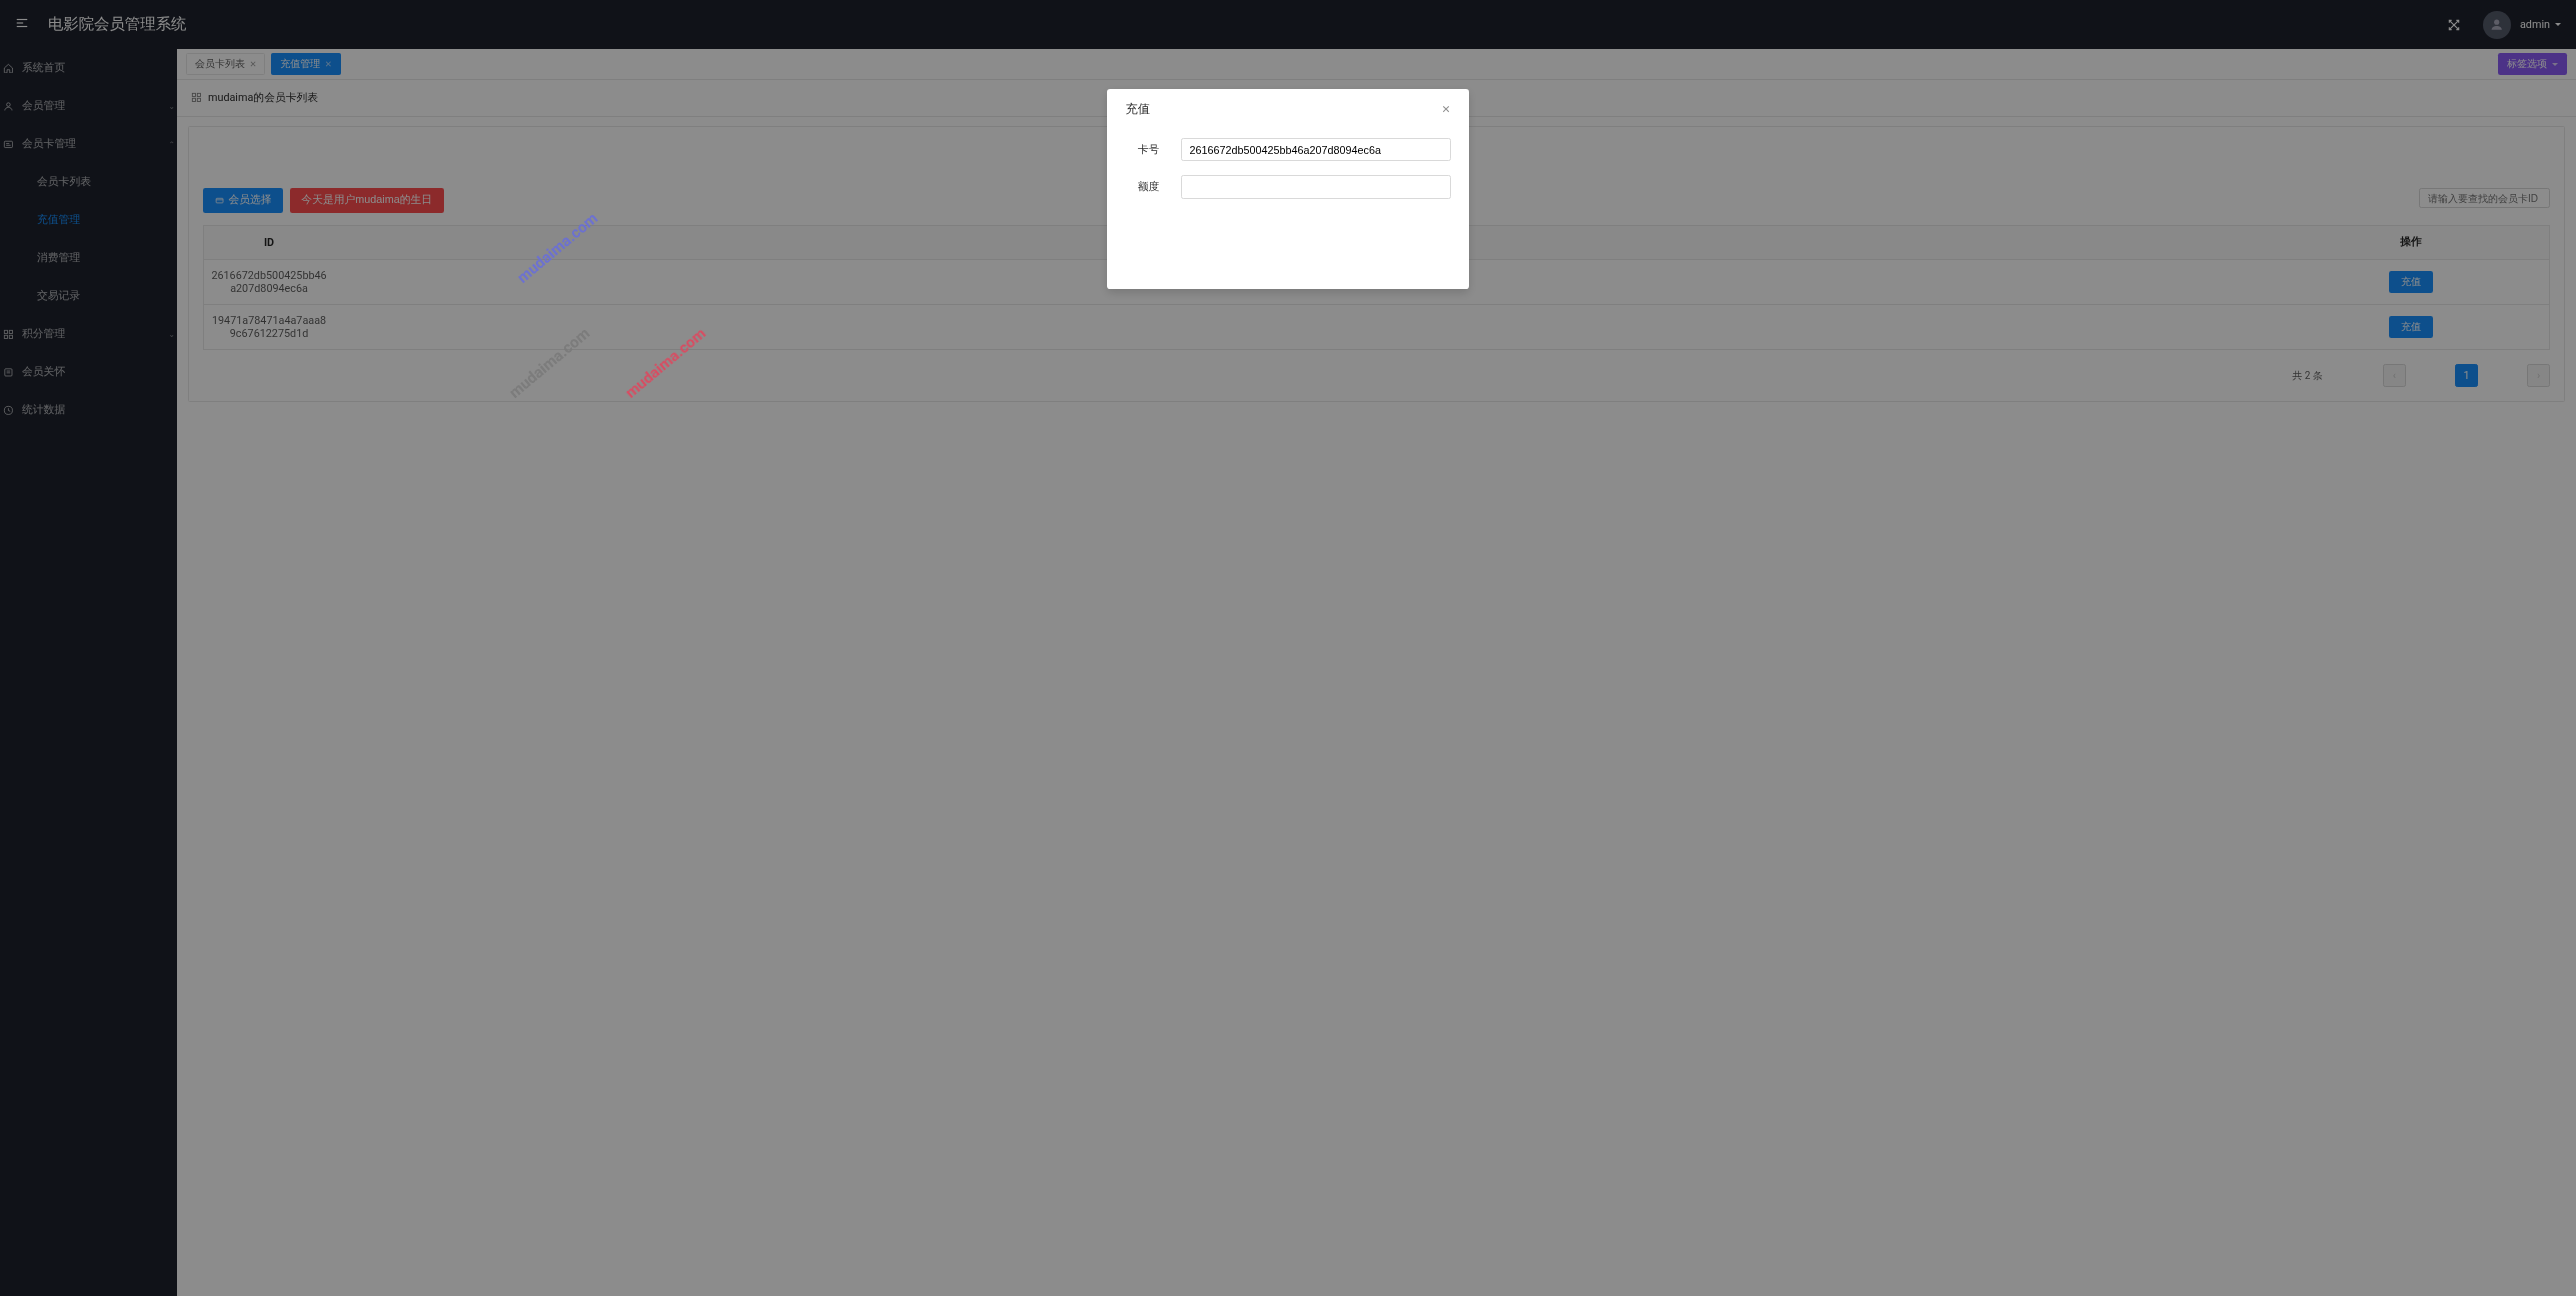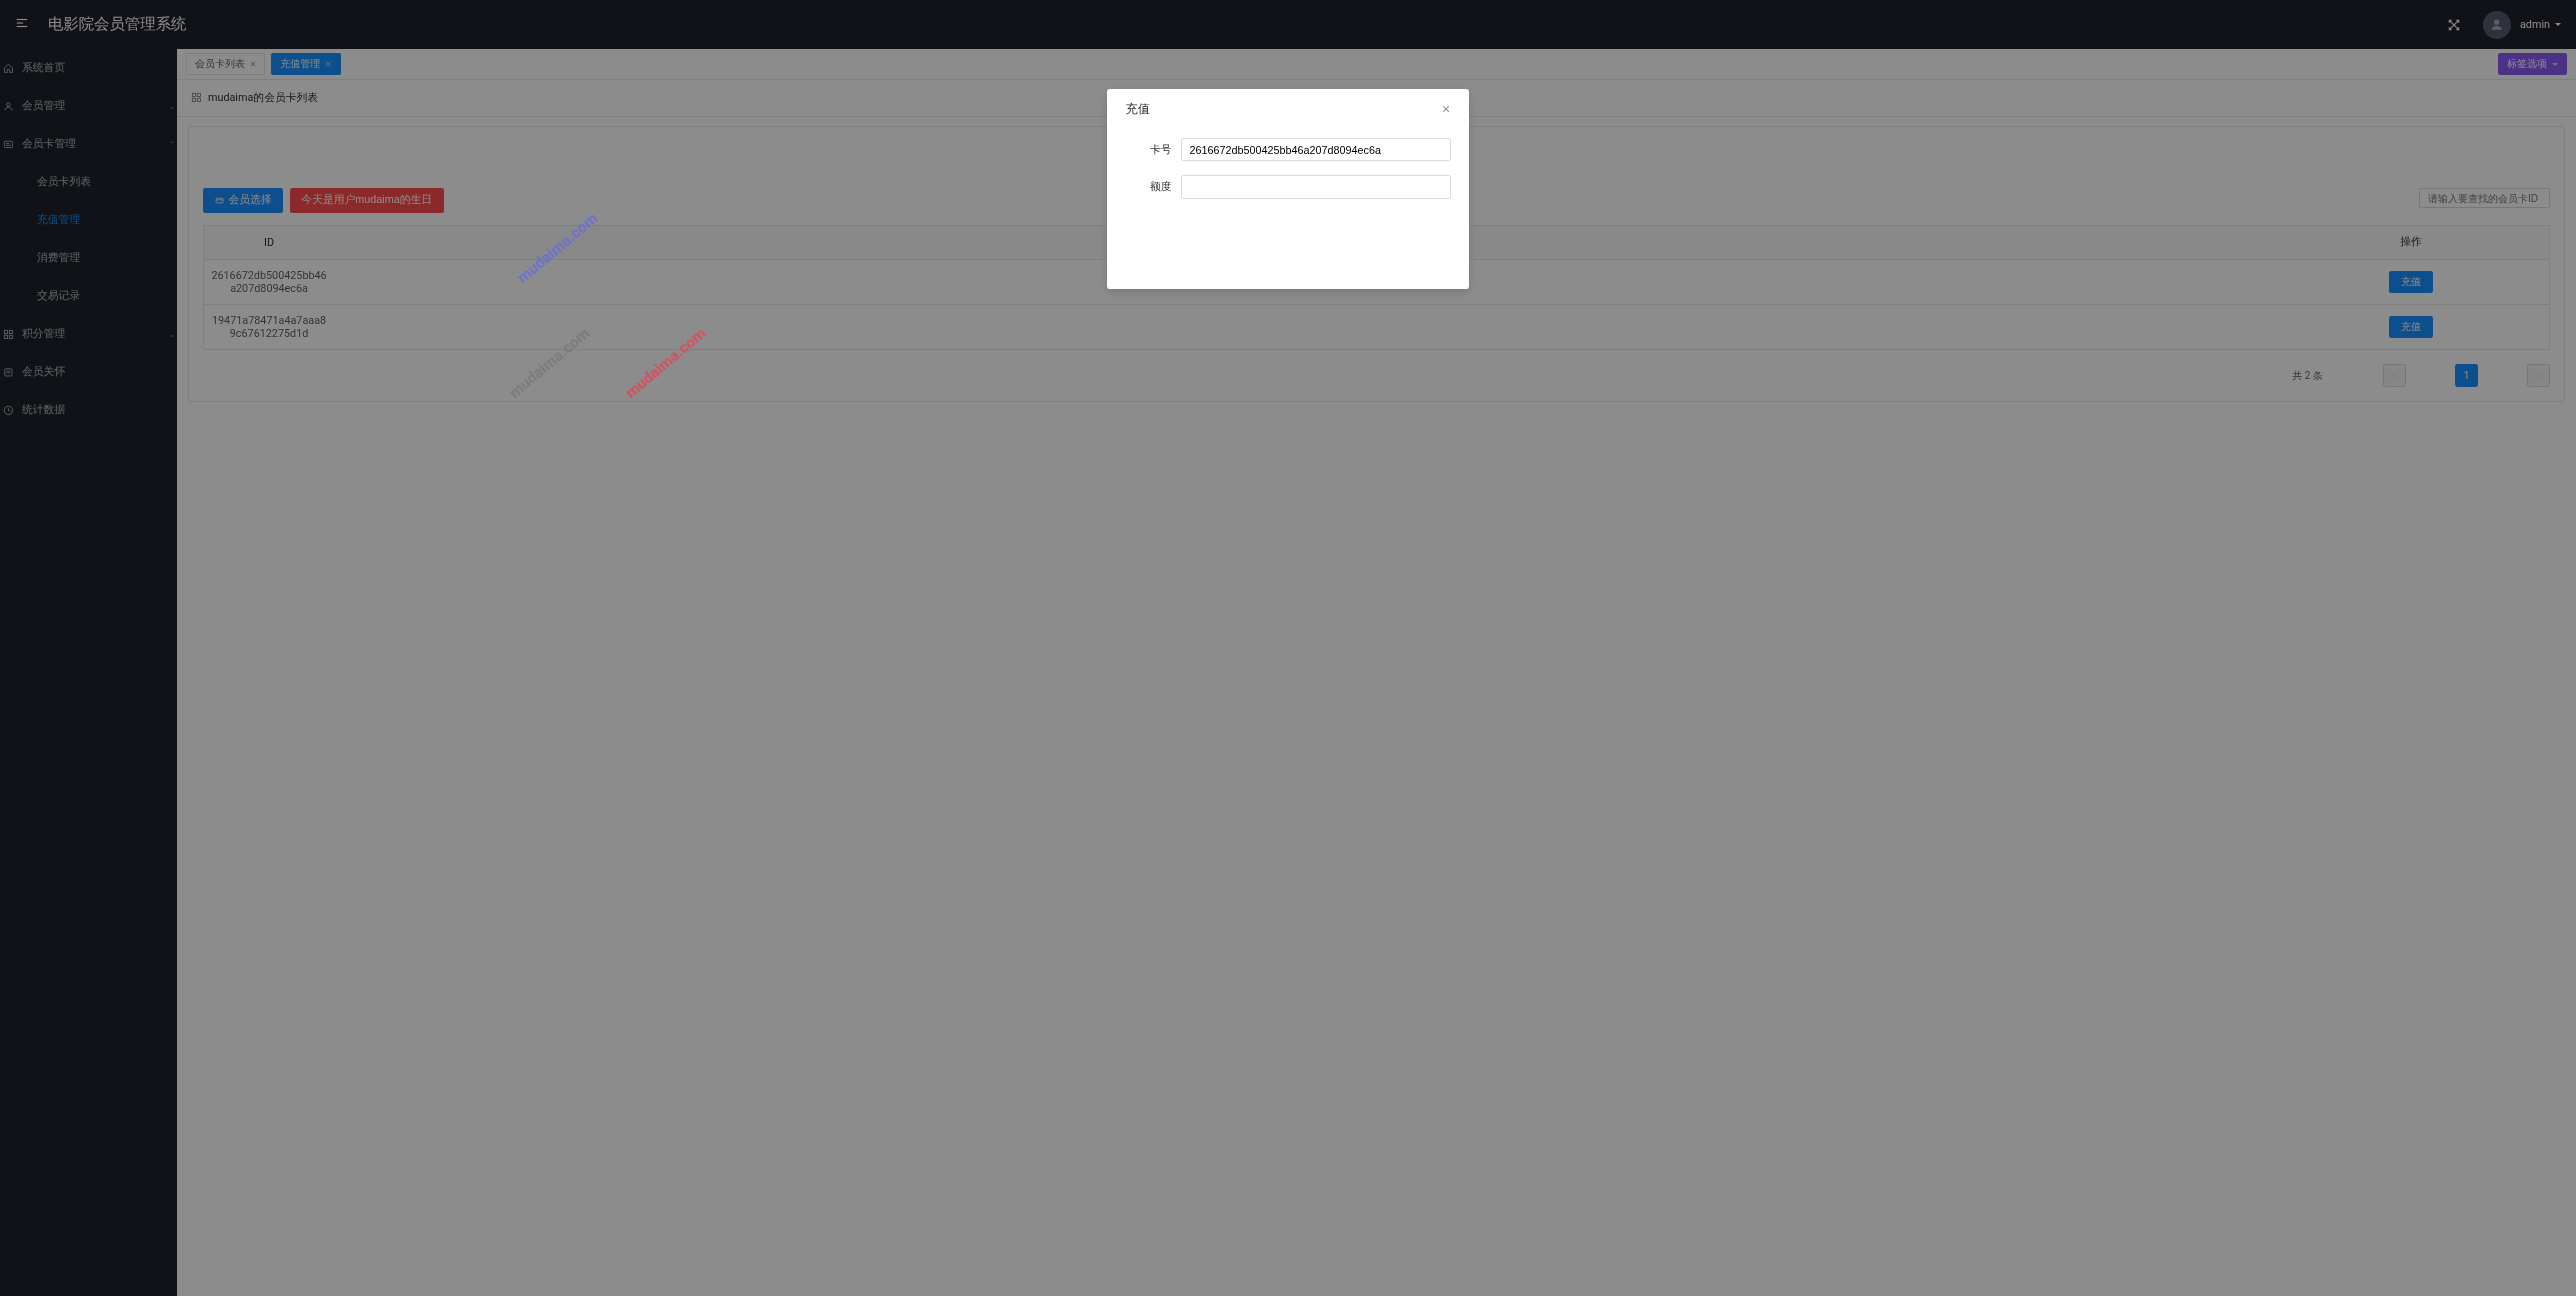--- a/index.html
+++ b/index.html
@@ -159,21 +159,21 @@
 }
 
 
 table.data-table { width: 100%; border-collapse: collapse; border: 0.8px solid #e8e8e8; }
 .data-table th, .data-table td {
   border-bottom: 0.8px solid #e8e8e8;
   padding: 9.2px 6.2px;
   text-align: center;
   word-break: break-all;
 }
-.data-table th { background: #fafafa; color: rgba(0,0,0,0.85); font-weight: 400; }
+.data-table th { background: #fafafa; color: rgba(0,0,0,0.85); font-weight: 700; }
 .data-table td .btn { padding: 3.1px 10.8px; font-size: 10px; }
 .col-id { width: 131px; }
 .col-mid { }
 .col-op { width: 277px; }
 
 
 .pagination { display: flex; justify-content: flex-end; align-items: center; margin-top: 14px; gap: 43px; }
 .pagination .total { margin-right: 10.8px; font-size: 10px; color: rgba(0,0,0,0.65); }
 .pagination .pg-btn {
   min-width: 23px; height: 23px;
@@ -206,21 +206,21 @@
   max-height: 200px;
 }
 .modal-header {
   padding: 12.3px 18.5px;
   display: flex; align-items: center;
 }
 .modal-header .title { font-size: 12.3px; color: rgba(0,0,0,0.85); font-weight: 500; }
 .modal-header .close { margin-left: auto; cursor: pointer; color: rgba(0,0,0,0.45); font-size: 10.8px; }
 .modal-body { padding: 7.7px 18.5px 7.7px 18.5px; }
 .form-row { display: flex; align-items: center; margin-bottom: 14px; }
-.form-row .label { width: 46px; text-align: right; margin-right: 9.2px; color: rgba(0,0,0,0.85); }
+.form-row .label { width: 46px; text-align: center; margin-right: 9.2px; color: rgba(0,0,0,0.85); }
 .form-row .input {
   flex: 1;
   padding: 4.6px 7.7px;
   border: 0.8px solid #d9d9d9;
   border-radius: 2.3px;
   font-size: 10.8px;
 }
 .modal-footer {
   padding: 7.7px 12.3px 12.3px 12.3px;
   display: flex; justify-content: flex-end;

